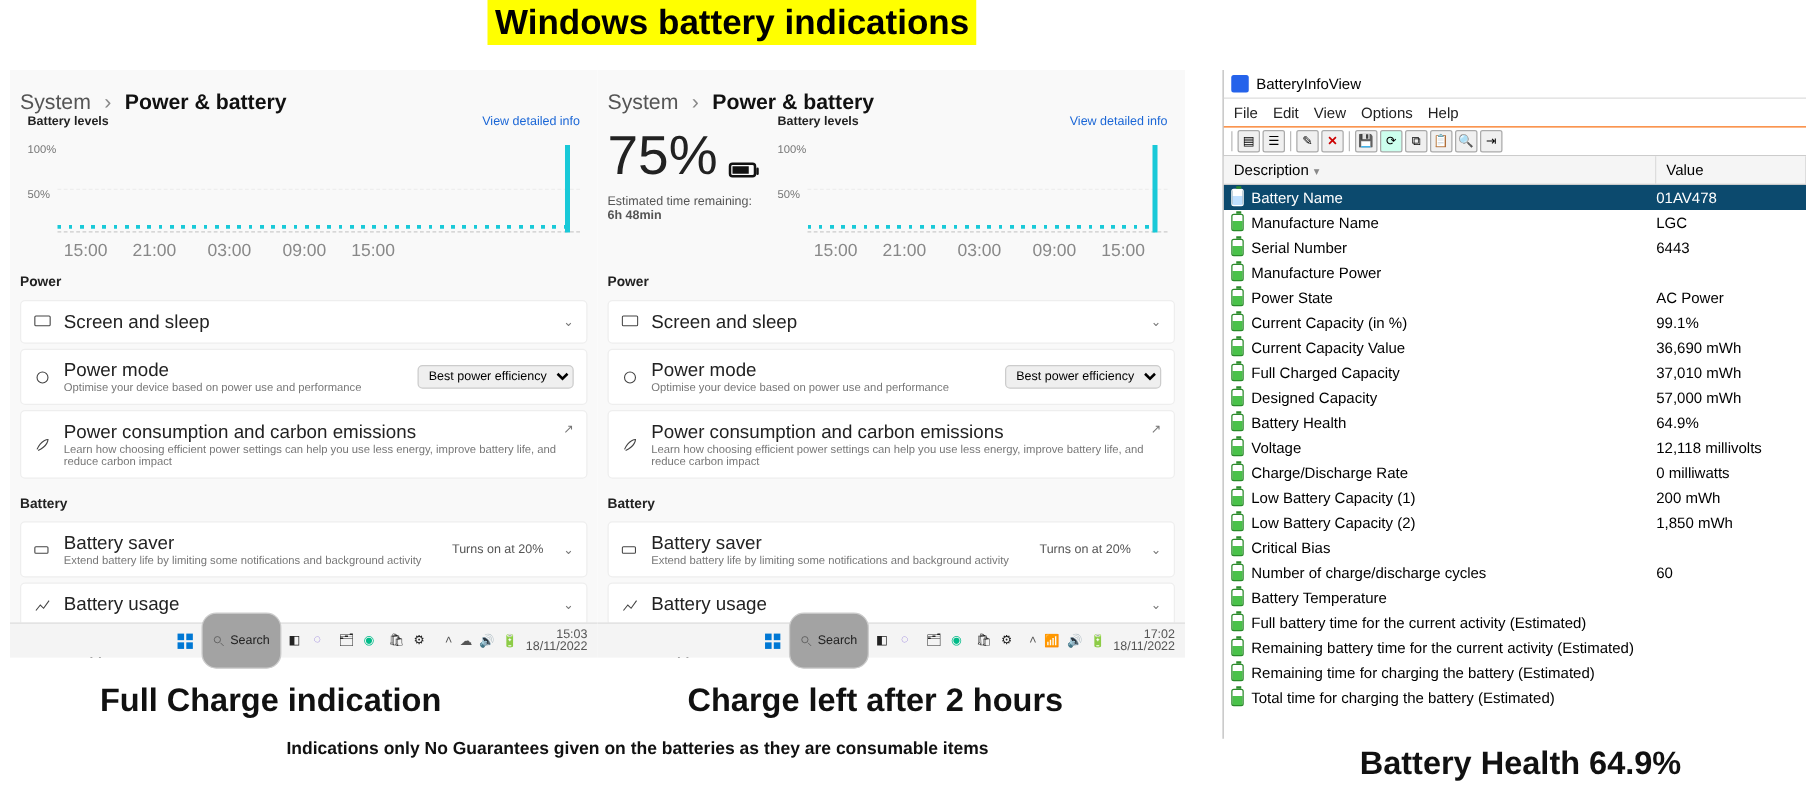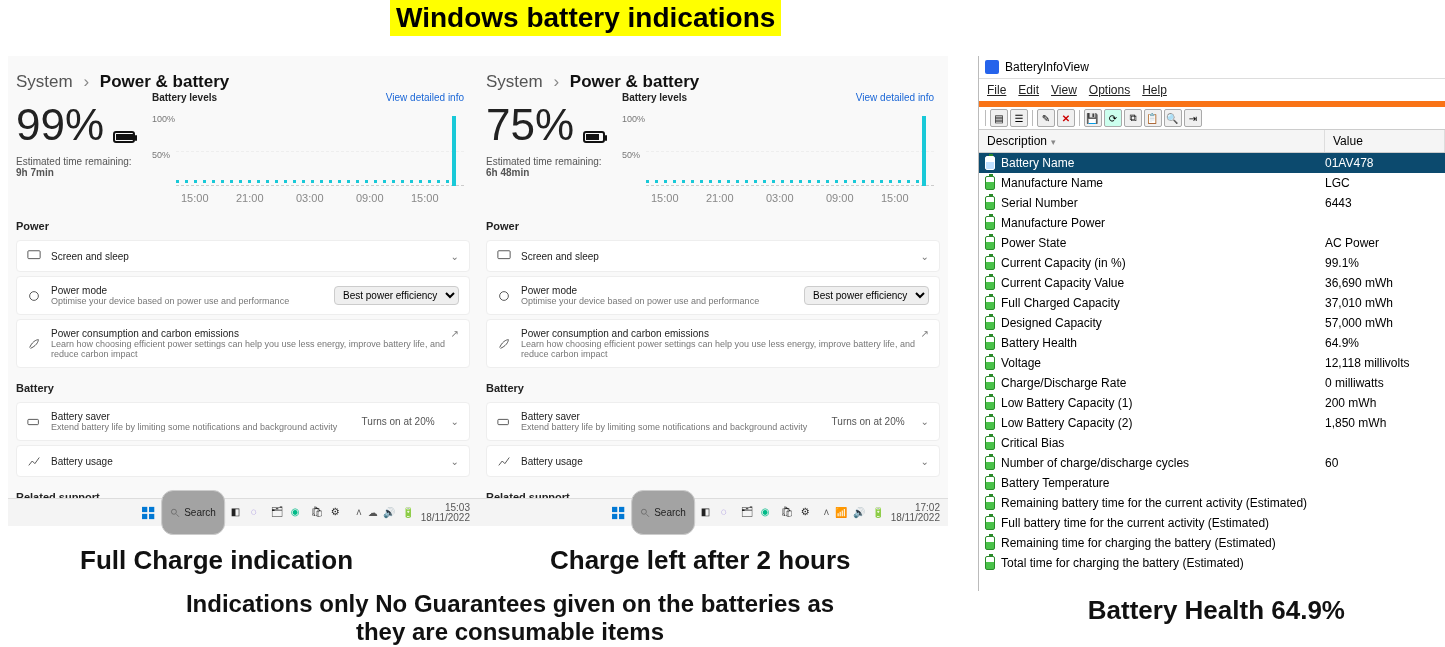--- a/index.html
+++ b/index.html
@@ -27,47 +27,47 @@
 
   .chart { flex:1; position:relative; height:110px; padding:0 6px; }
   .chart .bl-label { position:absolute; left:6px; top:-8px; font-size:10px; font-weight:600; }
   .chart .detail-link { position:absolute; right:6px; top:-8px; font-size:10px; color:#1a66d6; cursor:pointer; }
   .chart .y100 { position:absolute; left:6px; top:14px; font-size:9px; color:#777; }
   .chart .y50  { position:absolute; left:6px; top:50px; font-size:9px; color:#777; }
   .chart .grid { position:absolute; left:30px; right:6px; top:16px; height:70px; border-bottom:1px dashed #ccc; }
   .chart .grid::before { content:""; position:absolute; left:0; right:0; top:35px; border-top:1px dashed #eee; }
   .chart .dots { position:absolute; left:30px; right:18px; top:80px; height:3px; background:repeating-linear-gradient(to right,#19c9d8 0 3px,transparent 3px 9px); }
   .chart .bar  { position:absolute; right:14px; top:16px; width:4px; height:70px; background:#19c9d8; }
-  .chart .xtick { position:absolute; top:92px; font-size:11px; color:#888; }
+  .chart .xtick { position:absolute; top:92px; font-size:14px; color:#888; }
   .chart .xt1{left:35px}.chart .xt2{left:90px}.chart .xt3{left:150px}.chart .xt4{left:210px}.chart .xt5{left:265px}
 
   .sect-label { font-size:11px; font-weight:600; padding:10px 8px 4px 8px; }
 
   .card { background:#fff; border:1px solid #eee; border-radius:4px; margin:4px 8px; padding:8px 10px; display:flex; align-items:center; gap:10px; position:relative; }
   .card .ci { width:14px; height:14px; flex:none; }
   .card .ct { flex:1; }
-  .card .ct .title { font-size:10px; }
+  .card .ct .title { font-size:15px; }
   .card .ct .sub { font-size:9px; color:#777; }
   .card .chev { font-size:10px; color:#777; }
   .card .ext  { font-size:10px; color:#777; position:absolute; right:10px; top:8px; }
   .card select.mode { font-size:10px; border:1px solid #ccc; border-radius:4px; padding:2px 4px; }
   .card .tag { font-size:10px; color:#555; margin-right:6px; }
 
   
   .taskbar { position:absolute; left:0; right:0; bottom:0; height:28px; background:#f4f4f4; border-top:1px solid #ddd; display:flex; align-items:center; font-size:10px; }
   .taskbar .center { position:absolute; left:50%; transform:translateX(-50%); display:flex; align-items:center; gap:6px; }
   .taskbar .tray { position:absolute; right:8px; display:flex; align-items:center; gap:6px; color:#555; }
   .searchpill { border:1px solid #ccc; border-radius:12px; padding:16px 8px; display:flex; align-items:center; gap:4px; background:#a3a3a3; }
   .tb-icon { width:14px; height:14px; display:inline-block; }
 
   
   .biv { position:absolute; right:0; top:56px; bottom:56px; width:467px; background:#fff; border-left:1px solid #bbb; font-size:12px; }
   .biv .titlebar { display:flex; align-items:center; gap:6px; padding:4px 6px; border-bottom:1px solid #ddd; }
   .biv .titlebar .app-icon{width:14px;height:14px;background:#2563eb;border-radius:2px;position:relative}
-  .biv .menubar { display:flex; gap:12px; padding:4px 8px; border-bottom:6px solid #f97316; color:#222;text-decoration:underline; }
+  .biv .menubar { display:flex; gap:12px; padding:4px 8px; border-bottom:1px solid #f97316; color:#222; }
   .biv .toolbar { display:flex; gap:2px; padding:2px 4px; border-bottom:1px solid #ccc; align-items:center; }
   .tbtn { width:18px;height:18px;border:1px solid #aaa;border-radius:2px;display:flex;align-items:center;justify-content:center;font-size:10px;background:#f0f0f0;cursor:pointer; }
   .tbtn.red{color:#c00;font-weight:700}
   .tbtn.green{background:#cfe;}
   .tbar-sep{width:1px;height:16px;background:#bbb;margin:0 2px}
 
   .biv .grid-hdr { display:flex; background:#f5f5f5; border-bottom:1px solid #ccc; font-size:12px; }
   .biv .grid-hdr .col { padding:4px 8px; border-right:1px solid #ddd; }
   .biv .grid-hdr .c-desc{flex:1}
   .biv .grid-hdr .c-val{width:120px}
@@ -94,28 +94,20 @@
 <div class="hl-title">Windows battery indications</div>
 
 <div class="settings-panel left">
   <div class="breadcrumb">
     <span class="bc-item">System</span>
     <span class="bc-sep">›</span>
     <span class="bc-cur">Power &amp; battery</span>
   </div>
 
   <div class="levels-row">
-    <div class="pct-block">
-      <span class="pct">99%</span>
-      <span class="batt-icon"><span class="fill" style="width:95%"></span></span>
-      <div class="est">
-        <span>Estimated time remaining:</span>
-        <b>9h 7min</b>
-      </div>
-    </div>
     <div class="chart">
       <div class="bl-label">Battery levels</div>
       <div class="detail-link">View detailed info</div>
       <div class="y100">100%</div>
       <div class="y50">50%</div>
       <div class="grid"></div>
         <div class="dots"></div>
         <div class="bar"></div>
       <div class="xtick xt1">15:00</div>
       <div class="xtick xt2">21:00</div>
@@ -475,37 +467,37 @@
         <span class="desc">Number of charge/discharge cycles</span>
         <span class="val">60</span>
       </div>
       <div class="row">
         <span class="bicon"></span>
         <span class="desc">Battery Temperature</span>
         <span class="val"></span>
       </div>
       <div class="row">
         <span class="bicon"></span>
+        <span class="desc">Full battery time for the current activity (Estimated)</span>
+        <span class="val"></span>
+      </div>
+      <div class="row">
+        <span class="bicon"></span>
         <span class="desc">Remaining battery time for the current activity (Estimated)</span>
-        <span class="val"></span>
-      </div>
-      <div class="row">
-        <span class="bicon"></span>
-        <span class="desc">Full battery time for the current activity (Estimated)</span>
         <span class="val"></span>
       </div>
       <div class="row">
         <span class="bicon"></span>
         <span class="desc">Remaining time for charging the battery (Estimated)</span>
         <span class="val"></span>
       </div>
       <div class="row">
         <span class="bicon"></span>
         <span class="desc">Total  time for charging the battery (Estimated)</span>
         <span class="val"></span>
       </div>
     </div>
 </div>
 
 <div class="cap" style="left:60px; top:545px; font-size:26px;">Full Charge indication</div>
 <div class="cap" style="left:530px; top:545px; font-size:26px;">Charge left after 2 hours</div>
-<div class="cap" style="left:140px; top:590px; font-size:24px; width:700px; text-align:center;">Indications only No Guarantees given on the batteries as they are consumable items</div>
+<div class="cap" style="left:140px; top:590px; font-size:14px; width:700px; text-align:center;">Indications only No Guarantees given on the batteries as they are consumable items</div>
 <div class="cap" style="right:100px; top:595px; font-size:26px;">Battery Health 64.9%</div>
 
 </body></html>

